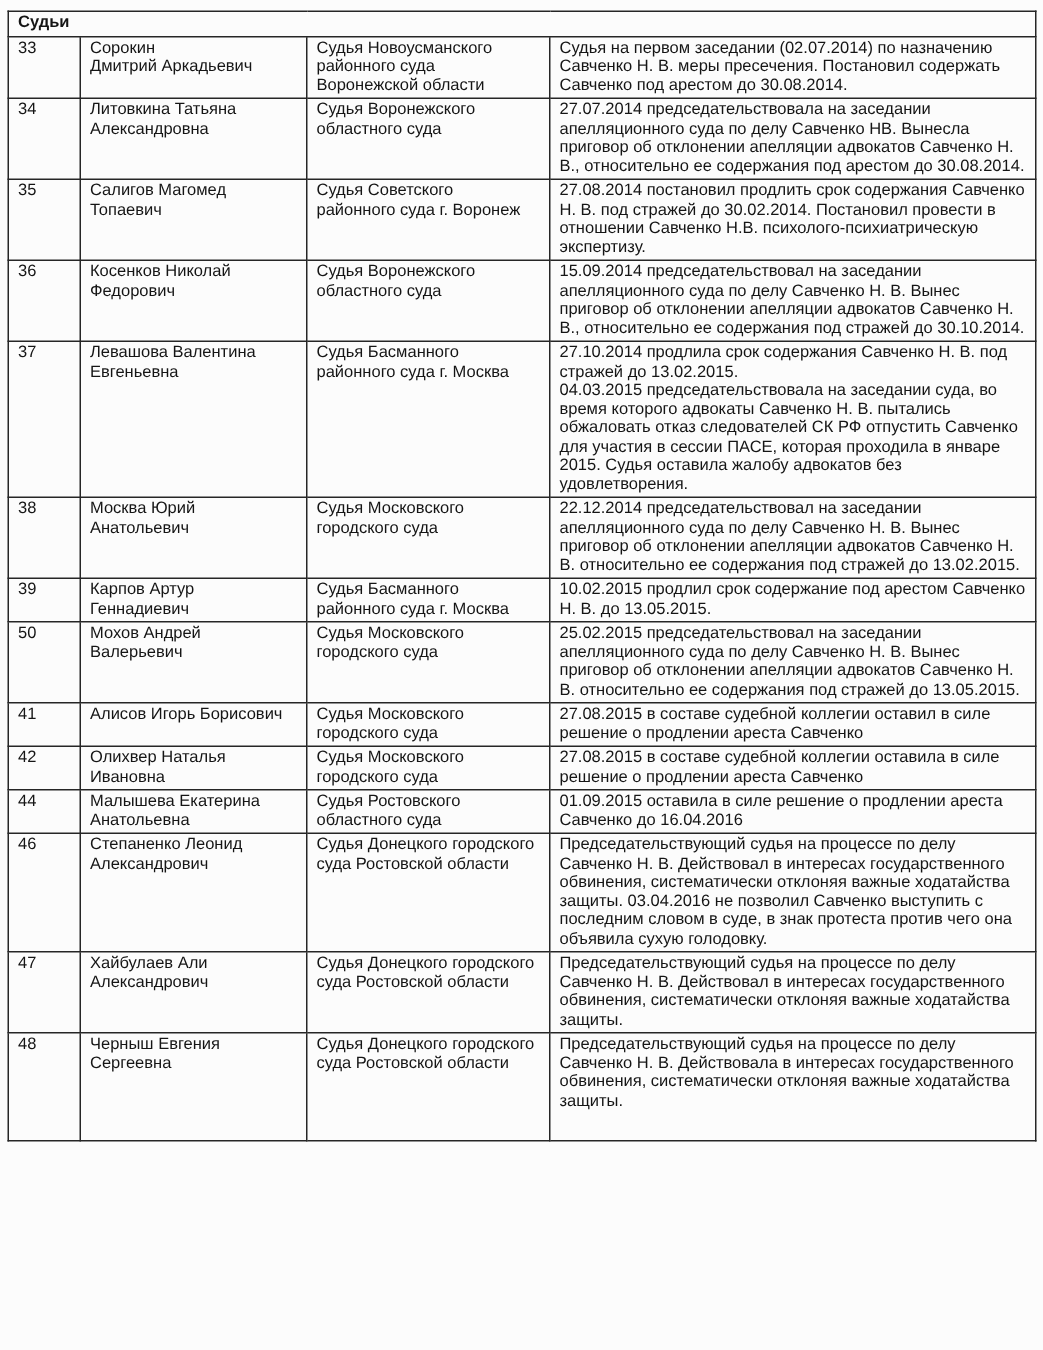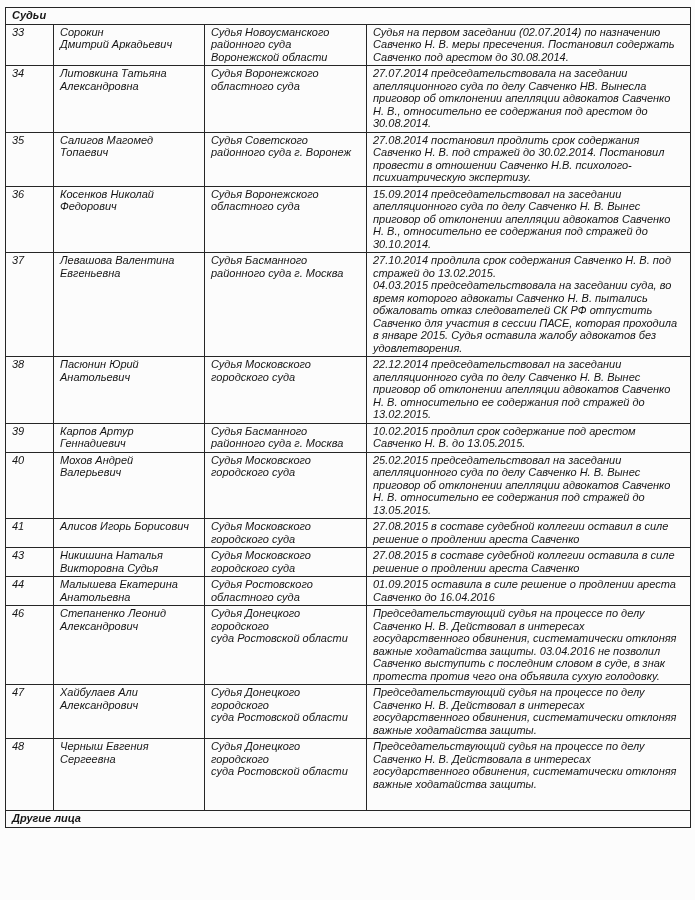--- a/index.html
+++ b/index.html
@@ -9,21 +9,20 @@
     height: 900px;
     background: #fcfcfc;
     font-family: "Liberation Sans", "DejaVu Sans", sans-serif;
     color: #1b1b1b;
   }
   .page {
     position: relative;
     width: 695px;
     height: 900px;
     overflow: hidden;
-    font-style: italic;
   }
   table.doc-table {
     position: absolute;
     left: 5px;
     top: 7px;
     width: 685px;
     border-collapse: collapse;
     table-layout: fixed;
     background: transparent;
   }
@@ -101,53 +100,53 @@
           <td class="col-num">37</td>
           <td class="col-name">Левашова Валентина
 Евгеньевна</td>
           <td class="col-pos">Судья Басманного
 районного суда г. Москва</td>
           <td class="col-desc">27.10.2014 продлила срок содержания Савченко Н. В. под стражей до 13.02.2015.
 04.03.2015 председательствовала на заседании суда, во время которого адвокаты Савченко Н. В. пытались обжаловать отказ следователей СК РФ отпустить Савченко для участия в сессии ПАСЕ, которая проходила в январе 2015. Судья оставила жалобу адвокатов без удовлетворения.</td>
         </tr>
         <tr>
           <td class="col-num">38</td>
-          <td class="col-name">Пасюнин Юрий
+          <td class="col-name">Москва Юрий
 Анатольевич</td>
           <td class="col-pos">Судья Московского
 городского суда</td>
           <td class="col-desc">22.12.2014 председательствовал на заседании апелляционного суда по делу Савченко Н. В. Вынес приговор об отклонении апелляции адвокатов Савченко Н. В. относительно ее содержания под стражей до 13.02.2015.</td>
         </tr>
         <tr>
           <td class="col-num">39</td>
           <td class="col-name">Карпов Артур
 Геннадиевич</td>
           <td class="col-pos">Судья Басманного
 районного суда г. Москва</td>
           <td class="col-desc">10.02.2015 продлил срок содержание под арестом Савченко Н. В. до 13.05.2015.</td>
         </tr>
         <tr>
-          <td class="col-num">40</td>
+          <td class="col-num">50</td>
           <td class="col-name">Мохов Андрей
 Валерьевич</td>
           <td class="col-pos">Судья Московского
 городского суда</td>
           <td class="col-desc">25.02.2015 председательствовал на заседании апелляционного суда по делу Савченко Н. В. Вынес приговор об отклонении апелляции адвокатов Савченко Н. В. относительно ее содержания под стражей до 13.05.2015.</td>
         </tr>
         <tr>
           <td class="col-num">41</td>
           <td class="col-name">Алисов Игорь Борисович</td>
           <td class="col-pos">Судья Московского
 городского суда</td>
           <td class="col-desc">27.08.2015 в составе судебной коллегии оставил в силе решение о продлении ареста Савченко</td>
         </tr>
         <tr>
-          <td class="col-num">43</td>
-          <td class="col-name">Никишина Наталья
-Викторовна Судья</td>
+          <td class="col-num">42</td>
+          <td class="col-name">Олихвер Наталья
+Ивановна</td>
           <td class="col-pos">Судья Московского
 городского суда</td>
           <td class="col-desc">27.08.2015 в составе судебной коллегии оставила в силе решение о продлении ареста Савченко</td>
         </tr>
         <tr>
           <td class="col-num">44</td>
           <td class="col-name">Малышева Екатерина
 Анатольевна</td>
           <td class="col-pos">Судья Ростовского
 областного суда</td>
@@ -170,18 +169,15 @@
           <td class="col-desc">Председательствующий судья на процессе по делу Савченко Н. В. Действовал в интересах государственного обвинения, систематически отклоняя важные ходатайства защиты.</td>
         </tr>
         <tr class="row-tall">
           <td class="col-num">48</td>
           <td class="col-name">Черныш Евгения
 Сергеевна</td>
           <td class="col-pos">Судья Донецкого городского
 суда Ростовской области</td>
           <td class="col-desc">Председательствующий судья на процессе по делу Савченко Н. В. Действовала в интересах государственного обвинения, систематически отклоняя важные ходатайства защиты.</td>
         </tr>
-        <tr>
-          <td colspan="4" class="section-header">Другие лица</td>
-        </tr>
       </tbody>
   </table>
 </div>
 
 </body></html>

